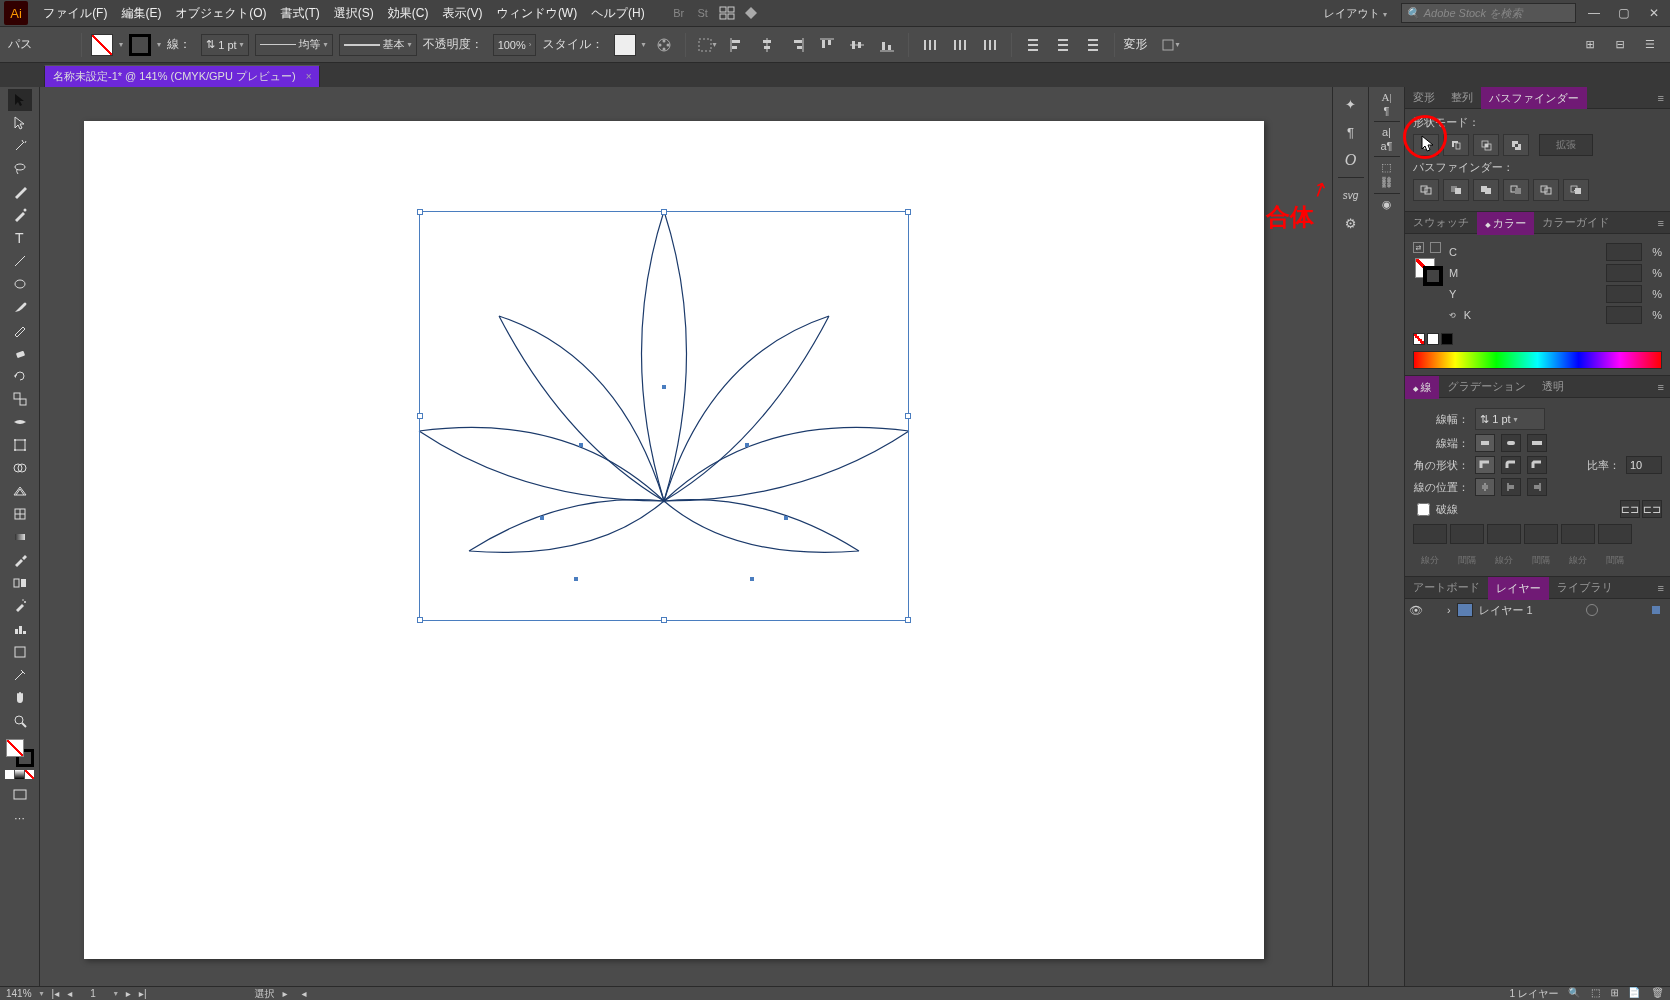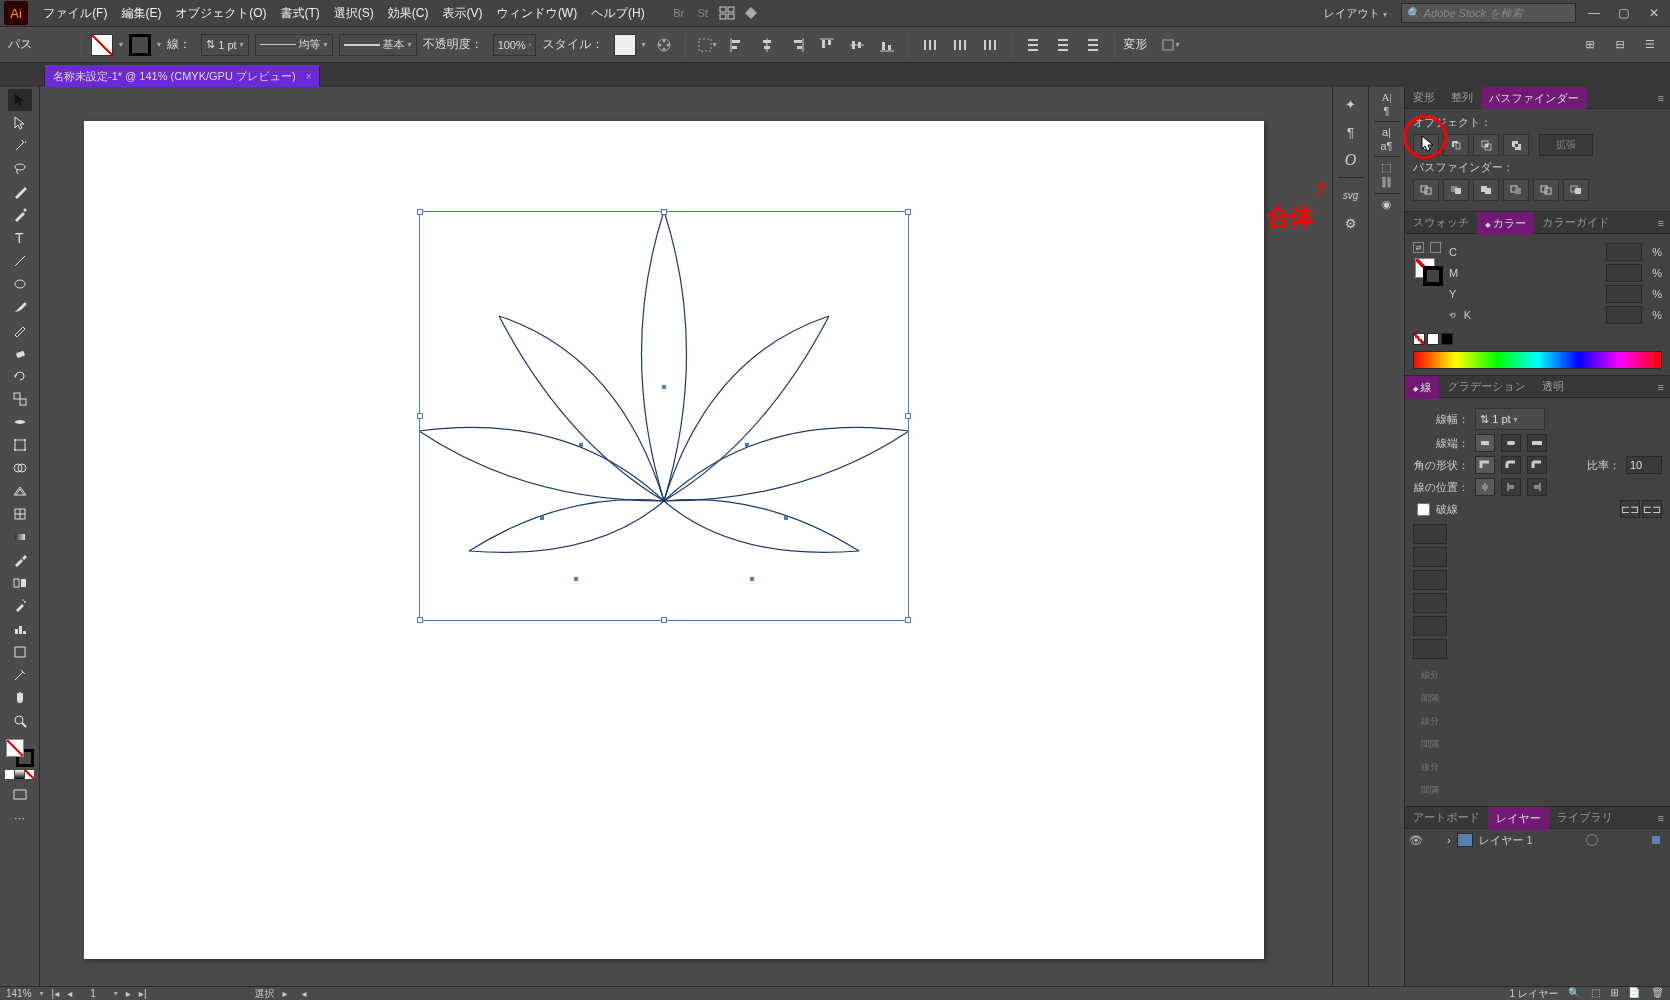--- a/index.html
+++ b/index.html
@@ -76,21 +76,21 @@
 .slider-track { flex: 1; height: 14px; }
 .pct { color: #ccc; width: 14px; text-align: right; }
 .spectrum { height: 18px; background: linear-gradient(90deg, #ff0000, #ffff00, #00ff00, #00ffff, #0000ff, #ff00ff, #ff0000); margin-top: 6px; border: 1px solid #2a2a2a; }
 
 .stroke-controls { font-size: 11px; }
 .stroke-row { display: flex; align-items: center; gap: 6px; margin: 4px 0; }
 .stroke-lbl { width: 56px; text-align: right; color: #ccc; }
 .seg-btn { width: 20px; height: 18px; background: #3a3a3a; border: 1px solid #2a2a2a; display: inline-flex; align-items: center; justify-content: center; }
 .seg-btn.on { background: #5a5a5a; }
 .input-mini { width: 36px; height: 18px; background: #3a3a3a; border: 1px solid #2a2a2a; color: #ddd; padding: 0 3px; font-size: 11px; }
-.dash-row { display: flex; gap: 3px; margin-top: 6px; flex-direction: column; }
+.dash-row { display: flex; gap: 3px; margin-top: 6px; }
 .dash-cell { width: 34px; height: 20px; background: #3a3a3a; border: 1px solid #2a2a2a; display: flex; align-items: center; justify-content: center; color: #777; font-size: 9px; }
 
 .layer-row { height: 22px; display: flex; align-items: center; padding: 0 4px; gap: 6px; background: #434343; }
 .layer-vis { width: 14px; color: #ccc; }
 .layer-color { width: 16px; height: 14px; background: #5b7fb3; border: 1px solid #2a2a2a; }
 .layer-sel { width: 14px; height: 14px; margin-left: auto; display: flex; align-items: center; }
 .layer-sel-sq { width: 8px; height: 8px; background: #5b7fb3; }
 .layer-target { width: 12px; height: 12px; border: 1px solid #888; border-radius: 50%; }
 
 
@@ -547,21 +547,21 @@
 
     <div class="panels">
 
       <div class="panel-tabs">
         <div class="ptab">変形</div>
         <div class="ptab">整列</div>
         <div class="ptab active">パスファインダー</div>
         <div class="panel-menu">≡</div>
       </div>
       <div class="panel-body" style="position:relative">
-        <div class="pf-label">オブジェクト：</div>
+        <div class="pf-label">形状モード：</div>
         <div class="pf-row">
           <div class="pf-btn">
               <svg viewBox="0 0 16 16">
                 <path d="M4 4h6v2h2v6h-6v-2h-2z" fill="#ccc"></path>
               </svg>
             </div>
           <div class="pf-btn">
               <svg viewBox="0 0 16 16">
                 <path d="M4 4h6v2h-4v4h-2z" fill="#ccc"></path>
                 <rect x="8" y="6" width="4" height="6" fill="none" stroke="#ccc" stroke-width="0.8"></rect>

